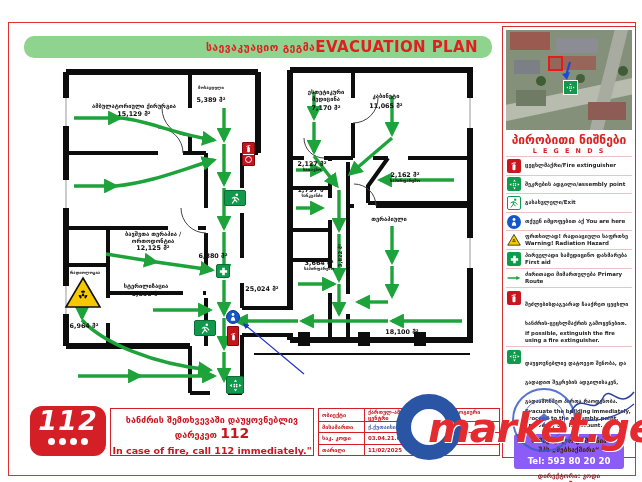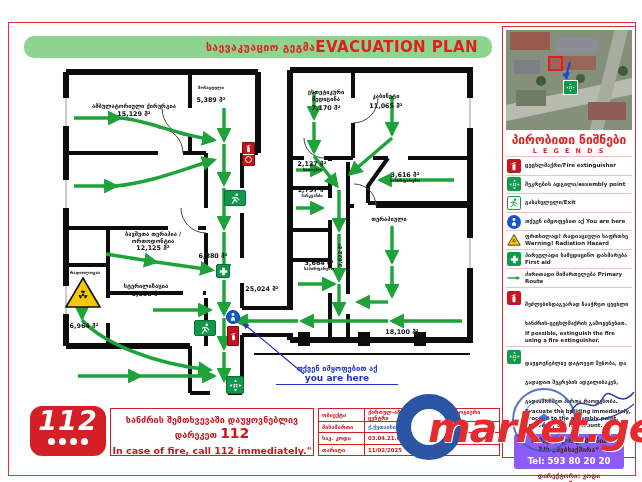--- a/index.html
+++ b/index.html
@@ -324,21 +324,21 @@
     </div>
   <div class="rlabel" style="left:298px;top:89px;width:56px">
     <div class="rname">ესთეტიკური მედიცინა</div>
     <div class="rarea" style="margin-top:3px">7,170 მ²</div>
     </div>
   <div class="rlabel" style="left:360px;top:93px;width:52px">
     <div class="rname">კაბინეტი</div>
     <div class="rarea" style="margin-top:3px">11,065 მ²</div>
     </div>
   <div class="rlabel" style="left:380px;top:171px;width:50px">
-    <div class="rarea">3,616 მ²</div>
+    <div class="rarea">2,162 მ²</div>
     <div class="rname tiny">საპირფარეშო</div>
     </div>
   <div class="rlabel" style="left:362px;top:216px;width:54px">
     <div class="rname">თერაპიული</div>
     </div>
   <div class="rlabel" style="left:378px;top:328px;width:48px">
     <div class="rarea">18,100 მ²</div>
     </div>
 
   <div class="picon exit-ic" style="left:224px;top:190px;width:22px;height:16px">
@@ -381,24 +381,20 @@
         <use href="#sy-ext"></use>
       </svg>
     </div>
   <div class="picon" style="left:64px;top:276px;width:38px;height:34px">
     <svg width="38" height="34" viewBox="0 0 38 34" style="color:#111">
       <polygon points="19,2 36,31 2,31" fill="#f6c800" stroke="#111" stroke-width="1.6"></polygon>
       <use href="#sy-tref" x="13" y="13" width="12" height="12"></use>
     </svg>
     </div>
 
-  <div class="note">
-    <div class="ka">თქვენ იმყოფებით აქ</div>
-    <div class="en">you are here</div>
-  </div>
 
   <div class="side">
     <div class="map">
       <div style="left:-20px;top:58px;width:200px;height:16px;background:#b7bcae;transform:rotate(-12deg)"></div>
       <div style="left:96px;top:-6px;width:13px;height:115px;background:#a8aca0;transform:rotate(14deg)"></div>
       <div style="left:4px;top:2px;width:40px;height:18px;background:#9b5a50"></div>
       <div style="left:50px;top:8px;width:42px;height:15px;background:#8c8c94"></div>
       <div style="left:8px;top:30px;width:26px;height:14px;background:#7d7f86"></div>
       <div style="left:44px;top:26px;width:46px;height:14px;background:#97665a"></div>
       <div style="left:10px;top:60px;width:30px;height:16px;background:#6f7b64"></div>

